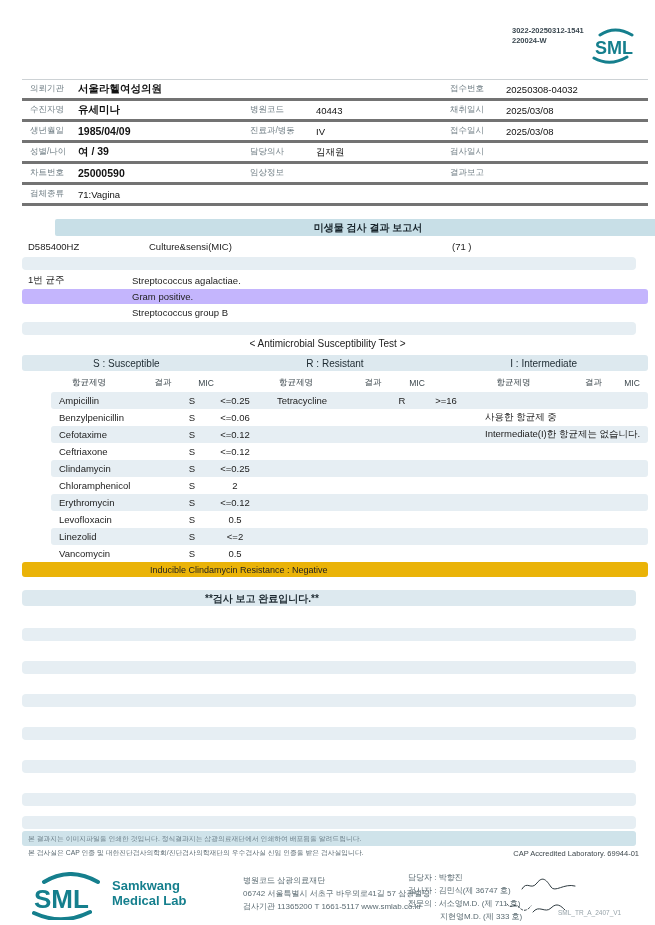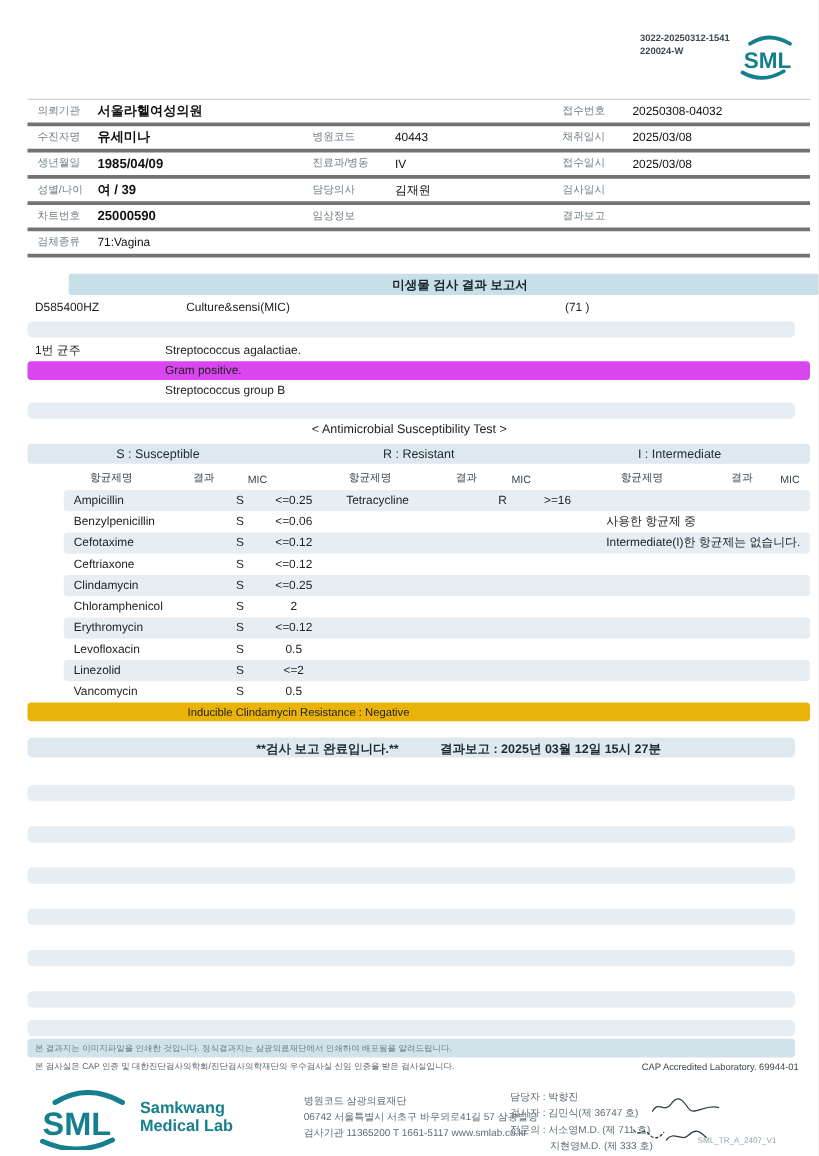--- a/index.html
+++ b/index.html
@@ -21,21 +21,21 @@
     border-bottom:3px solid #737373;
   }
   .plabel { font-size:8.5px; color:#6f7d84; }
   .pval { font-size:9.5px; color:#111; }
   .pval.strong { font-size:10.5px; font-weight:bold; }
   
   .banner { position:absolute; left:22px; top:219px; width:626px; height:17px; background:#c8dfe7; border-radius:2px;
     display:flex; align-items:center; justify-content:center; font-size:10px; font-weight:bold; color:#18242b;margin-left:33px; }
   .mrow { position:absolute; left:22px; width:626px; height:15px; display:grid; grid-template-columns:104px 286px 1fr;
     align-items:center; padding-left:6px; font-size:9.5px; color:#222; }
-  .mrow.shaded { background:#d946ef; border-radius:3px; }
+  .mrow.shaded { background:#c4b5fd; border-radius:3px; }
   .stripe { position:absolute; left:22px; width:614px; height:13px; background:#e6eef3; border-radius:4px; }
   
   .ast-title { position:absolute; left:0; top:338px; width:655px; text-align:center; font-size:10px; color:#222; }
   .legend { position:absolute; left:22px; top:355px; width:626px; height:16px; background:#dde9ef; border-radius:3px;
     display:grid; grid-template-columns:1fr 1fr 1fr; align-items:center; font-size:10px; color:#1d2a31; }
   .legend span { text-align:center; }
   .ast-head { position:absolute; left:22px; top:375px; width:626px; height:15px; display:grid;
     grid-template-columns:118px 30px 56px 124px 30px 58px 10px 115px 45px 1fr;
     padding-left:8px; align-items:center; font-size:8.5px; color:#3a454b; }
   .ast-head span { text-align:center; }
@@ -287,21 +287,20 @@
         <span></span>
         <span></span>
         <span></span>
     </div>
   </div>
 
   <div class="footnote-row">Inducible Clindamycin Resistance : Negative</div>
 
   <div class="done-bar">
     <span class="done-msg">**검사 보고 완료입니다.**</span>
-    <span class="done-time">결과보고 : 2025년 03월 12일 15시 27분</span>
   </div>
 
   <div class="stripe" style="top:628px;"></div>
   <div class="stripe" style="top:661px;"></div>
   <div class="stripe" style="top:694px;"></div>
   <div class="stripe" style="top:727px;"></div>
   <div class="stripe" style="top:760px;"></div>
   <div class="stripe" style="top:793px;"></div>
   <div class="stripe" style="top:816px;"></div>
 

